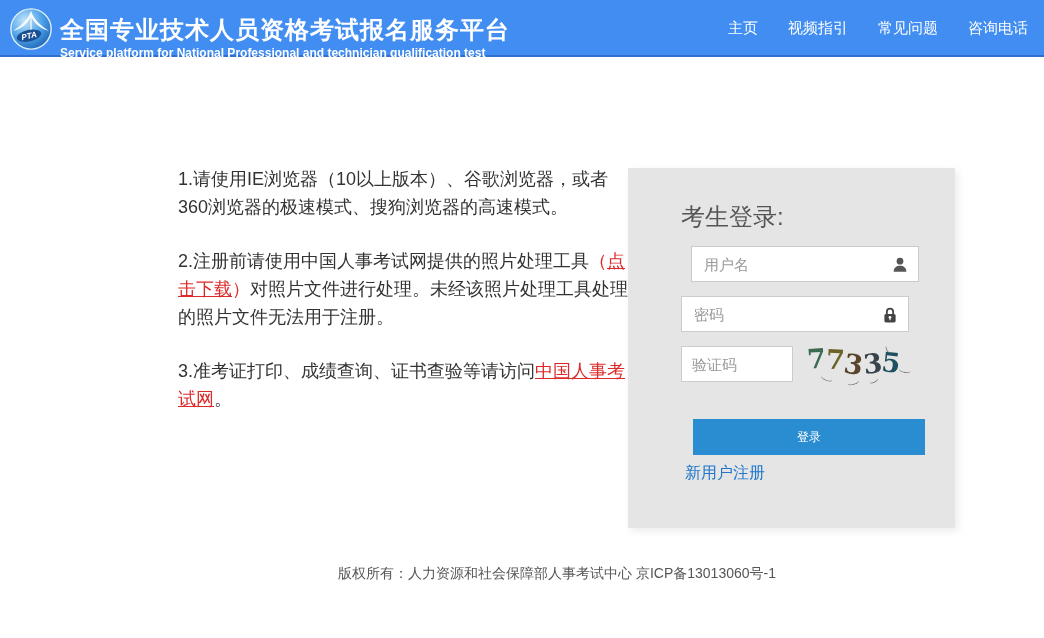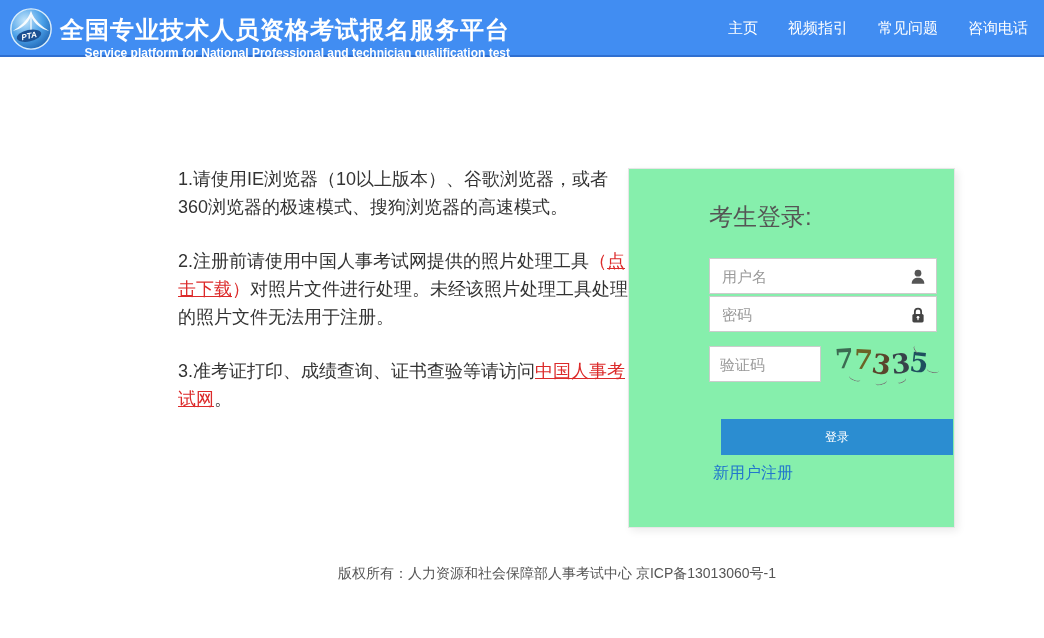--- a/index.html
+++ b/index.html
@@ -7,46 +7,46 @@
               font-family:"Liberation Sans", "DejaVu Sans", sans-serif; }
   .page { position:relative; width:1044px; height:638px; background:#fff; }
 
   
   .header { position:absolute; top:0; left:0; width:100%; height:57px;
             background:#418DF2; border-bottom:2px solid #2f6fd0;
             display:flex; align-items:center; }
   .logo-wrap { position:absolute; left:8px; top:6px; width:46px; height:46px; }
   .brand { position:absolute; left:60px; top:4px; color:#fff;margin-top:12px; }
   .brand-title { font-size:24px; font-weight:bold; letter-spacing:1px; line-height:28px; }
-  .brand-sub { font-size:12px; font-weight:bold; margin-top:2px;text-align:right; }
+  .brand-sub { font-size:12px; font-weight:bold; margin-top:2px; }
   .nav { position:absolute; right:16px; top:0; height:57px; display:flex;
          align-items:center; gap:30px; }
   .nav a { color:#fff; font-size:15px; text-decoration:none; cursor:pointer; }
 
   
   .tips { position:absolute; left:178px; top:165px; width:452px; color:#333; }
   .tips h2 { font-size:22px; font-weight:bold; color:#333; margin-bottom:20px; }
   .tips p { font-size:18px; line-height:28px; margin-bottom:26px; color:#333; }
   .rlink { color:#DC2A2A; text-decoration:underline; cursor:pointer; }
   .rparen { color:#DC2A2A; }
 
   
   .panel { position:absolute; left:628px; top:168px; width:327px; height:360px;
-           background:#86efac; border:1px solid #e6e6e6;
-           box-shadow:3px 3px 8px rgba(0,0,0,0.08);padding-left:28px; }
+           background:#e5e5e5; border:1px solid #e6e6e6;
+           box-shadow:3px 3px 8px rgba(0,0,0,0.08); }
   .panel-inner { position:relative; width:100%; height:100%; }
   .login-heading { position:absolute; left:52px; top:32px; font-size:24px; color:#555; }
   .field { position:absolute; left:52px; width:228px; height:36px;
            border:1px solid #ccc; background:#fff; }
   .field input { width:100%; height:100%; border:none; outline:none;
                  padding:0 34px 0 12px; font-size:15px; color:#333;
                  font-family:"Liberation Sans", sans-serif; }
   .field input::placeholder { color:#999; opacity:1; }
   .field .ficon { position:absolute; right:9px; top:9px; width:18px; height:18px; }
-  .f-user { top:89px; }
+  .f-user { top:77px;margin-left:10px; }
   .f-pass { top:127px; }
   .f-captcha { top:177px; width:112px; }
   .f-captcha input { padding:0 10px; }
   .captcha-img { position:absolute; left:178px; top:172px; width:110px; height:46px;
                  cursor:pointer; }
   .captcha-digits { position:absolute; left:0; top:0; width:100%; height:100%;
                     display:flex; align-items:flex-start; padding-top:2px; }
   .captcha-digits span { font-size:27px; font-weight:bold;
                          font-family:"DejaVu Serif", serif; display:inline-block; }
   .captcha-digits span:nth-child(1){ color:#3c6b52; transform:rotate(-4deg); }

